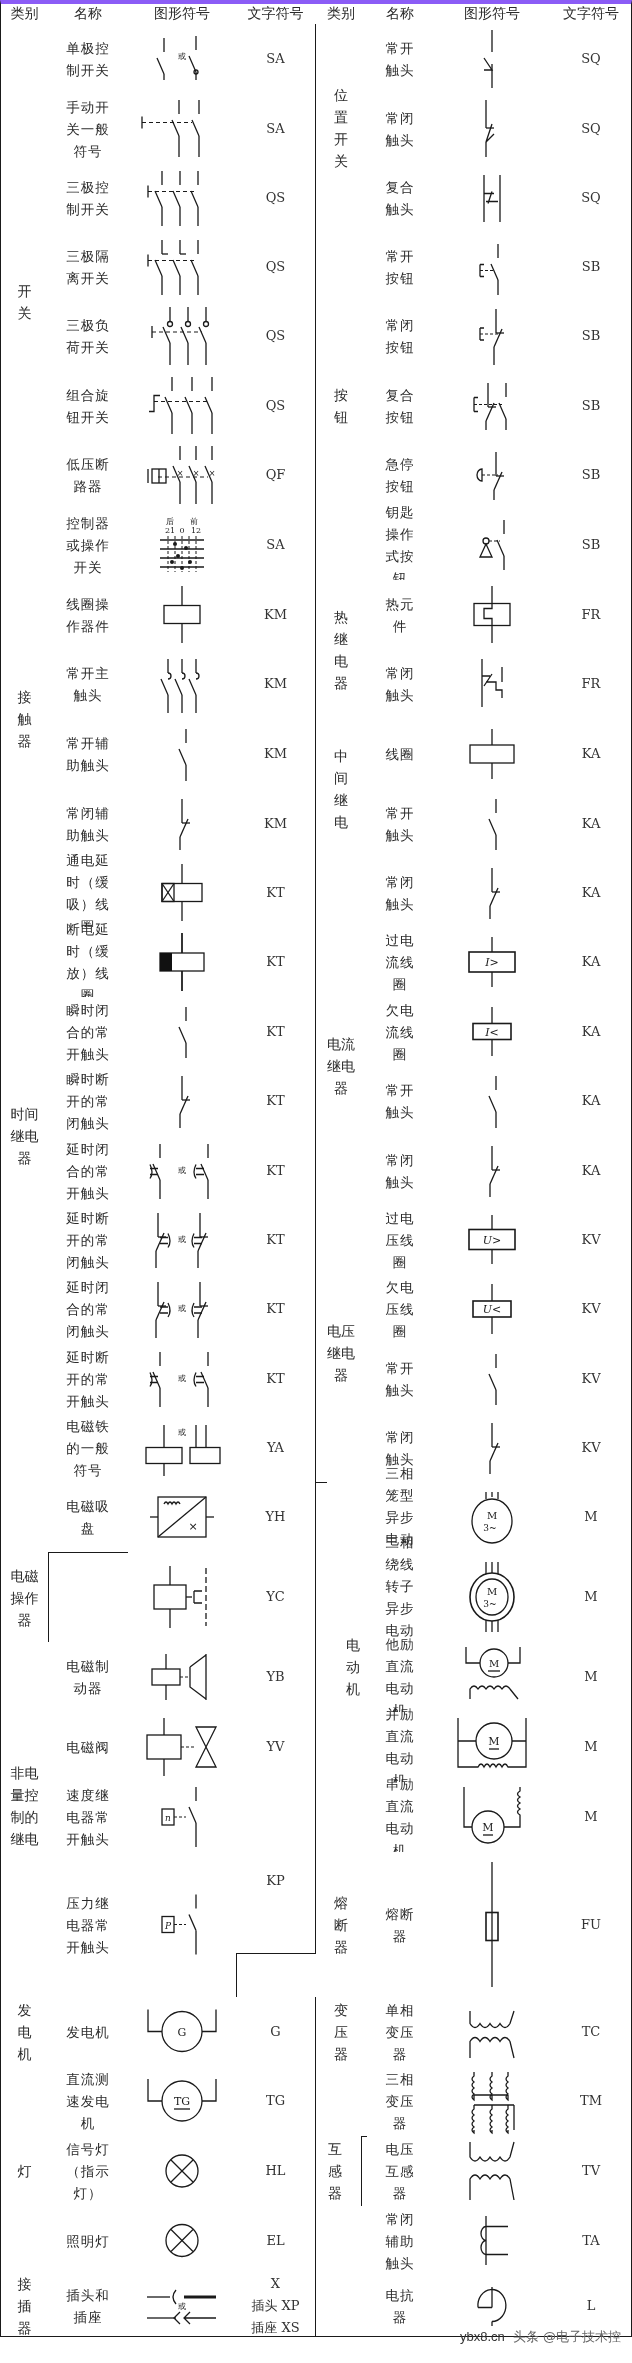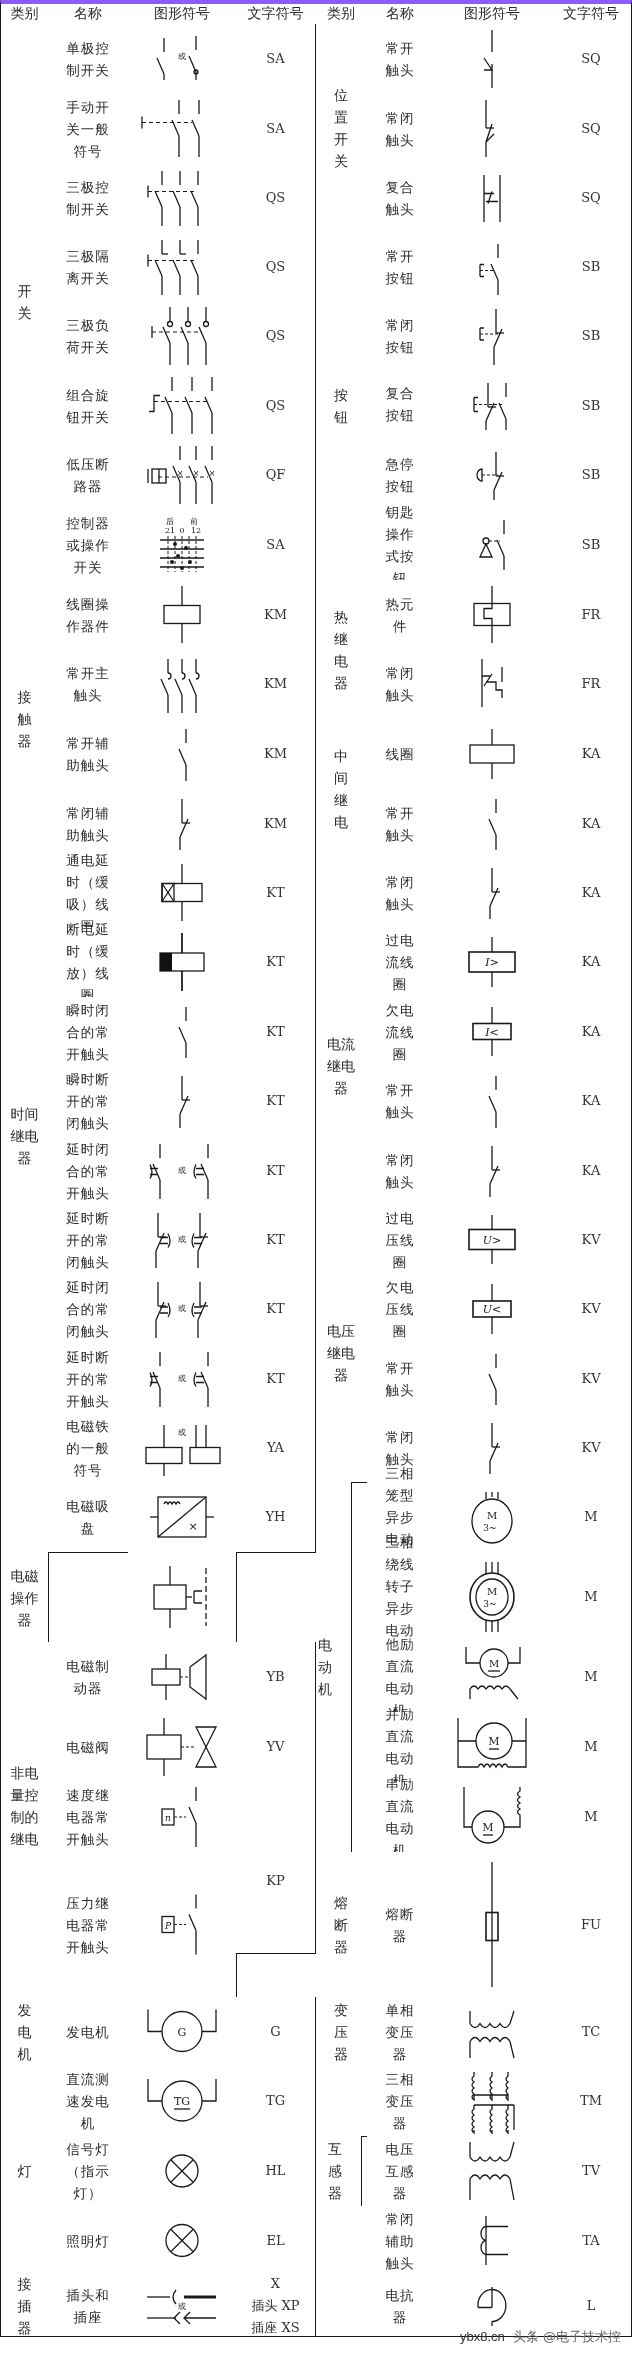--- a/index.html
+++ b/index.html
@@ -77,21 +77,21 @@
     </div>
     <div class="cell cat" style="left: 315px; top: 858px; width: 53px; height: 70px;">
       <div style="width: 1em; word-break: break-all;"></div>
     </div>
     <div class="cell cat" style="left: 315px; top: 927px; width: 53px; height: 279px;">
       <div style="width: 2.1em; word-break: break-all;">电流继电器</div>
     </div>
     <div class="cell cat" style="left: 315px; top: 1205px; width: 53px; height: 278px;">
       <div style="width: 2.1em; word-break: break-all; margin-top: 19px;">电压继电器</div>
     </div>
-    <div class="cell cat" style="left: 299px; top: 1482px; width: 53px; height: 371px;">
+    <div class="cell cat" style="left: 327px; top: 1482px; width: 53px; height: 371px;">
       <div style="width: 1em; word-break: break-all;">电动机</div>
     </div>
     <div class="cell cat" style="left: 315px; top: 1852px; width: 53px; height: 146px;">
       <div style="width: 1em; word-break: break-all;">熔断器</div>
     </div>
     <div class="cell cat" style="left: 315px; top: 1997px; width: 53px; height: 70px;">
       <div style="width: 1em; word-break: break-all;">变压器</div>
     </div>
     <div class="cell cat" style="left: 315px; top: 2066px; width: 53px; height: 71px;">
       <div style="width: 1em; word-break: break-all;"></div>
@@ -434,20 +434,21 @@
     <div class="cell sym" style="left: 128px; top: 1552px; width: 109px; height: 91px;">
       <svg width="108" height="90" viewBox="0 0 108 90" aria-hidden="true">
         <line x1="42" y1="14" x2="42" y2="33" stroke="#1a1a1a" stroke-width="1.3" fill="none"></line>
         <rect x="26" y="33" width="32" height="24" stroke="#1a1a1a" stroke-width="1.3" fill="none"></rect>
         <line x1="42" y1="57" x2="42" y2="76" stroke="#1a1a1a" stroke-width="1.3" fill="none"></line>
         <line x1="58" y1="45" x2="64" y2="45" stroke="#1a1a1a" stroke-width="1.3" fill="none"></line>
         <path d="M66 39 L66 51 M66 39 L74 39 M66 51 L74 51" stroke="#1a1a1a" stroke-width="1.3" fill="none"></path>
         <line x1="78" y1="16" x2="78" y2="74" stroke="#1a1a1a" stroke-width="1.3" stroke-dasharray="6,3"></line>
       </svg>
     </div>
+    <div class="cell code" style="left: 236px; top: 1552px; width: 80px; height: 91px;">YC</div>
     <div class="cell name" style="left: 48px; top: 1642px; width: 81px; height: 71px;">电磁制动器</div>
     <div class="cell sym" style="left: 128px; top: 1642px; width: 109px; height: 71px;">
       <svg width="108" height="70" viewBox="0 0 108 70" aria-hidden="true">
         <line x1="38" y1="12" x2="38" y2="58" stroke="#1a1a1a" stroke-width="1.3" fill="none"></line>
         <rect x="24" y="27" width="28" height="16" fill="#fff" stroke="#1a1a1a" stroke-width="1.3"></rect>
         <line x1="52" y1="35" x2="62" y2="35" stroke="#1a1a1a" stroke-width="1.2" stroke-dasharray="3,2"></line>
         <path d="M62 25 L78 13 M62 25 L62 45 L78 57 M78 12 L78 58" stroke="#1a1a1a" stroke-width="1.3" fill="none"></path>
       </svg>
     </div>
     <div class="cell code" style="left: 236px; top: 1642px; width: 80px; height: 71px;">YB</div>
@@ -580,21 +581,21 @@
       <svg width="118" height="70" viewBox="0 0 118 70" aria-hidden="true">
         <line x1="63" y1="8" x2="63" y2="32" stroke="#1a1a1a" stroke-width="1.3" fill="none"></line>
         <line x1="63" y1="32" x2="71" y2="32" stroke="#1a1a1a" stroke-width="1.3" fill="none"></line>
         <line x1="69" y1="28" x2="61" y2="46" stroke="#1a1a1a" stroke-width="1.3" fill="none"></line>
         <line x1="61" y1="46" x2="61" y2="64" stroke="#1a1a1a" stroke-width="1.3" fill="none"></line>
         <path d="M47 27 L47 39 M47 27 L51 27 M47 39 L51 39" stroke="#1a1a1a" stroke-width="1.3" fill="none"></path>
         <line x1="47" y1="33" x2="65" y2="33" stroke="#1a1a1a" stroke-width="1.1" stroke-dasharray="3,2"></line>
       </svg>
     </div>
     <div class="cell code" style="left: 551px; top: 301px; width: 81px; height: 71px;">SB</div>
-    <div class="cell name" style="left: 367px; top: 371px; width: 67px; height: 70px; font-family: Liberation Mono, monospace;">复合按钮</div>
+    <div class="cell name" style="left: 367px; top: 371px; width: 67px; height: 70px;">复合按钮</div>
     <div class="cell sym" style="left: 433px; top: 371px; width: 119px; height: 70px;">
       <svg width="118" height="69" viewBox="0 0 118 69" aria-hidden="true">
         <line x1="55" y1="12" x2="55" y2="36" stroke="#1a1a1a" stroke-width="1.3" fill="none"></line>
         <line x1="55" y1="36" x2="63" y2="36" stroke="#1a1a1a" stroke-width="1.3" fill="none"></line>
         <line x1="61" y1="32" x2="53" y2="50" stroke="#1a1a1a" stroke-width="1.3" fill="none"></line>
         <line x1="53" y1="50" x2="53" y2="59" stroke="#1a1a1a" stroke-width="1.3" fill="none"></line>
         <line x1="73" y1="12" x2="73" y2="26" stroke="#1a1a1a" stroke-width="1.3" fill="none"></line>
         <line x1="66" y1="32" x2="73" y2="48" stroke="#1a1a1a" stroke-width="1.3" fill="none"></line>
         <line x1="73" y1="48" x2="73" y2="59" stroke="#1a1a1a" stroke-width="1.3" fill="none"></line>
         <path d="M41 26.5 L41 40.5 M41 26.5 L45 26.5 M41 40.5 L45 40.5" stroke="#1a1a1a" stroke-width="1.3" fill="none"></path>

